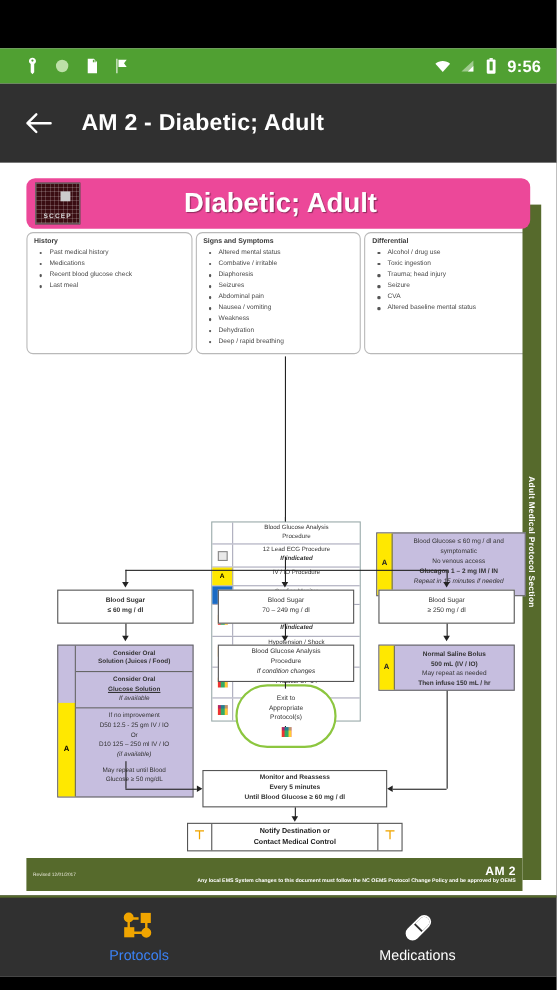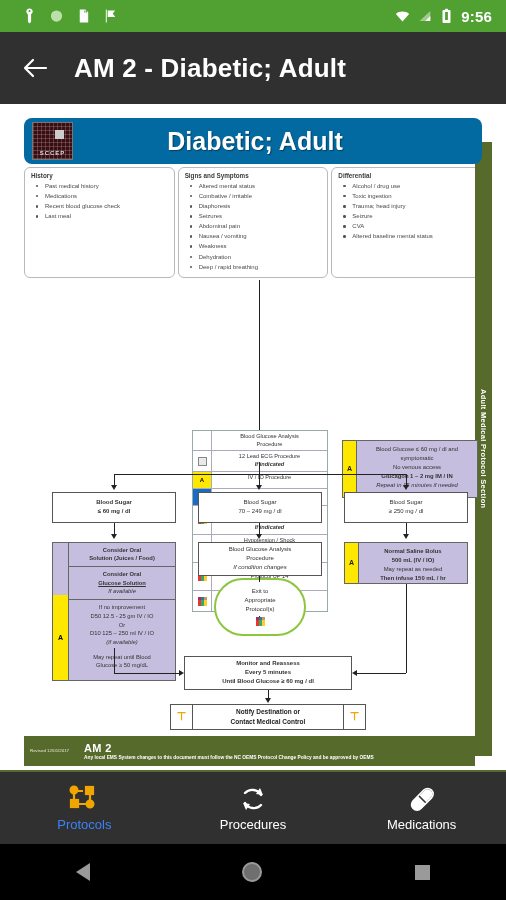--- a/index.html
+++ b/index.html
@@ -7,44 +7,44 @@
   body {
     font-family: "Liberation Sans", sans-serif;
     background:#000;
     overflow:hidden;
   }
   .phone { position:relative; width:506px; height:900px; background:#fff; }
 
   
   .statusbar{
     height:32px; background:#50a032; display:flex; align-items:center;
-    padding:12px 10px; color:#fff;
+    padding:12px 10px; color:#fff;margin-top:44px;
   }
   .sb-left{ display:flex; align-items:center; gap:12px; padding-left:12px;}
   .sb-right{ margin-left:auto; display:flex; align-items:center; gap:7px; padding-right:4px;}
   .sb-ico{ width:15px; height:18px; display:block; }
   .sb-time{ font-size:15px; font-weight:600; letter-spacing:.2px; }
 
   
   .appbar{
     height:72px; background:#303030; display:flex; align-items:center;
     padding:0 16px; color:#fff;
   }
   .back-btn{ width:40px; height:40px; display:flex; align-items:center; justify-content:center; cursor:pointer;}
-  .appbar-title{ font-size:26px; font-weight:600; margin-left:18px; letter-spacing:.2px;}
+  .appbar-title{ font-size:21px; font-weight:600; margin-left:18px; letter-spacing:.2px;}
 
   
   .page{
     position:absolute; left:0; top:104px; right:0; bottom:130px;
     background:#fff; padding:10px 14px 0 14px; overflow:hidden;
   }
   .sheet{ position:relative; width:478px; height:648px; background:#fff;}
   .hdr-bar{
     position:relative; margin:4px 10px 0 10px; height:46px;
-    background:#0369a1; border-radius:8px; display:flex; align-items:center;
+    background:#ec4899; border-radius:8px; display:flex; align-items:center;
   }
   .hdr-logo{
     width:41px;height:38px;margin-left:8px;background:#3a0d12;
     border:1px solid #777; position:relative; flex:none;
     background-image:
       repeating-linear-gradient(0deg, rgba(255,255,255,.18) 0 1px, transparent 1px 4px),
       repeating-linear-gradient(90deg, rgba(255,255,255,.18) 0 1px, transparent 1px 4px);
   }
   .hdr-logo .sq{ position:absolute; width:9px;height:9px;background:#ccc; left:22px; top:7px;}
   .hdr-logo .lbl{ position:absolute; bottom:3px; left:0; right:0; text-align:center;
@@ -147,21 +147,21 @@
     display:flex; align-items:center; justify-content:center;
   }
   .vtab span{ writing-mode:vertical-rl; }
 
   
   .pfooter{
     position:absolute; left:10px; right:17px; bottom:0; height:30px; background:#566a2c;
     color:#fff; display:flex; align-items:center; padding:0 6px;
   }
   .pf-rev{ font-size:4.4px; line-height:1.4; width:54px; color:#e8e8d8;}
-  .pf-mid{ flex:1; text-align:left;}
+  .pf-mid{ flex:1; text-align:right;}
   .pf-code{ font-size:11px; font-weight:700; letter-spacing:.4px;}
   .pf-note{ font-size:4.8px; font-weight:700; margin-top:1px;}
 
   
   .tabbar{
     position:absolute; left:0; right:0; bottom:56px; height:74px; background:#303030;
     display:flex; align-items:center; border-top:2px solid #566a2c;
   }
   .tab{ flex:1; display:flex;flex-direction:column;align-items:center;justify-content:center;gap:3px; cursor:pointer;}
   .tab span.lbl{ font-size:13px; color:#fff; }
@@ -509,31 +509,20 @@
           <circle cx="7" cy="6" r="3.4"></circle>
             <rect x="19" y="3" width="7" height="7"></rect>
           <rect x="4" y="16" width="7" height="7"></rect>
             <circle cx="23" cy="20" r="3.4"></circle>
         </g>
       </svg>
       <span class="lbl">Protocols</span>
     </div>
     <div class="tab">
       <svg width="34" height="30" viewBox="0 0 34 30">
-        <g fill="none" stroke="#fff" stroke-width="2.4" stroke-linecap="round">
-          <path d="M9 9a10 10 0 0116 2"></path>
-            <path d="M25 21a10 10 0 01-16-2"></path>
-        </g>
-        <path d="M24 4l3 7-7-1z" fill="#fff"></path>
-          <path d="M10 26l-3-7 7 1z" fill="#fff"></path>
-      </svg>
-      <span class="lbl">Procedures</span>
-    </div>
-    <div class="tab">
-      <svg width="34" height="30" viewBox="0 0 34 30">
         <g transform="rotate(-45 17 15)">
           <rect x="4" y="10" width="26" height="11" rx="5.5" fill="#fff"></rect>
           <path d="M17 10h7.5a5.5 5.5 0 010 11H17z" fill="#fff" stroke="#303030" stroke-width="1.6"></path>
           <rect x="4" y="10" width="26" height="11" rx="5.5" fill="none" stroke="#fff" stroke-width="1.6"></rect>
         </g>
       </svg>
       <span class="lbl">Medications</span>
     </div>
   </div>
 

